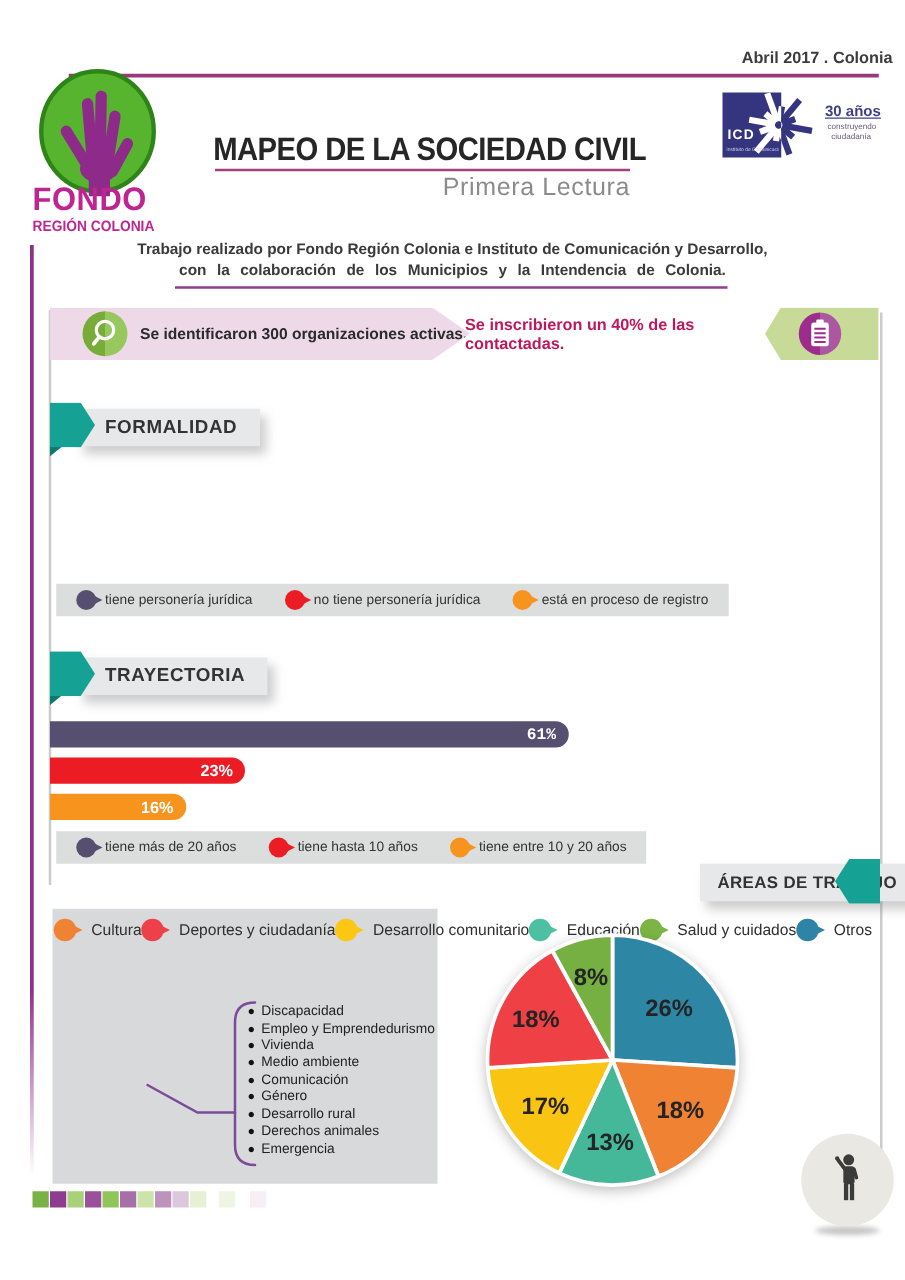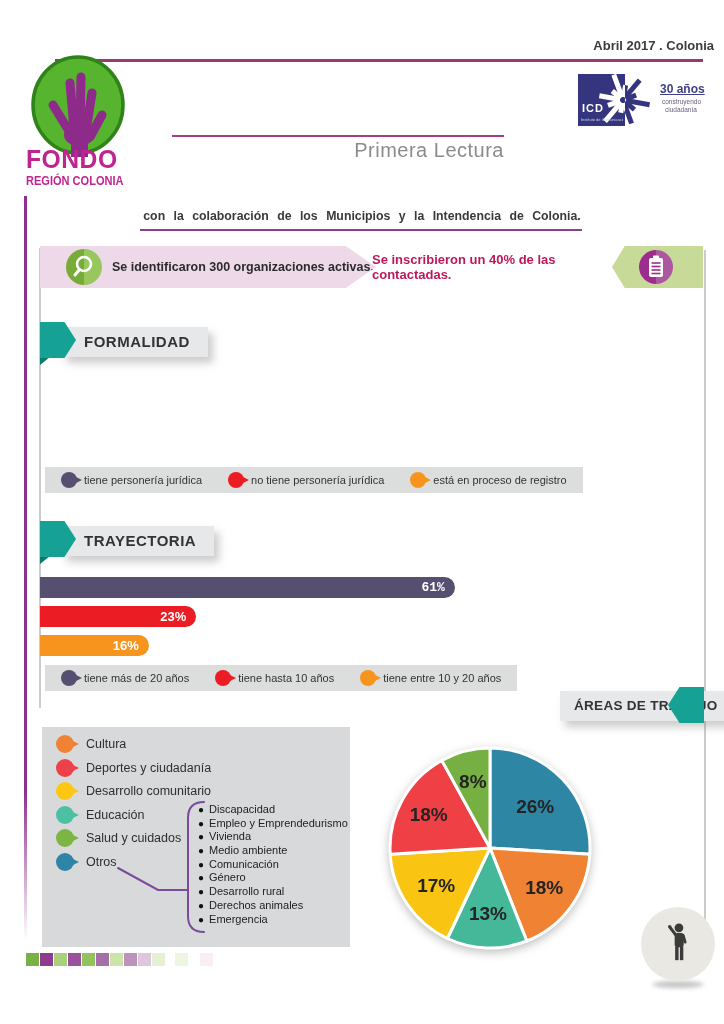--- a/index.html
+++ b/index.html
@@ -79,21 +79,21 @@
   .leg-item{display:flex;align-items:center;gap:7px;}
   .leg-label{font-size:11px;color:#333;white-space:nowrap;}
   .bubble{position:relative;width:16px;height:16px;border-radius:50%;background:var(--c);flex:none;}
   .bubble::after{content:'';position:absolute;left:13px;top:4px;width:0;height:0;
     border:4px solid transparent;border-left:8px solid var(--c);}
   .bubble.lg{width:18px;height:18px;}
   .bubble.lg::after{left:15px;top:5px;}
 
   
   .area-box{left:42px;top:727px;width:308px;height:220px;background:#d8d9da;}
-  .area-legend{position:absolute;left:14px;top:8px;display:flex;flex-direction:column;}
+  .area-legend{position:absolute;left:1px;top:8px;display:flex;}
   .area-legend .leg-item{height:18px;margin-bottom:5.5px;gap:12px;}
   .area-legend .leg-label{font-size:12.5px;color:#2f2f2f;}
   .sublist{position:absolute;left:156px;top:76px;}
   .sub-row{display:flex;align-items:center;gap:5px;height:13.7px;line-height:13.7px;
     font-size:11px;color:#222;white-space:nowrap;}
   .sub-bullet{font-size:10px;color:#111;}
   .bracket-svg{position:absolute;left:0;top:0;width:308px;height:220px;pointer-events:none;}
 
   
   .pie-svg{left:382px;top:740px;width:216px;height:216px;overflow:visible;
@@ -161,23 +161,27 @@
       <line x1="33.52094453300079" y1="27.045576740963376" x2="35.60472266500395" y2="15.227883704816879" stroke="#35357f" stroke-width="5"></line>
       <line x1="34.928362829059616" y1="27.701866670643064" x2="49.712477851850025" y2="10.08284447890657" stroke="#35357f" stroke-width="5"></line>
       <line x1="35.81907786235772" y1="28.973939570022996" x2="46.15569669100272" y2="25.21171799344064" stroke="#35357f" stroke-width="5"></line>
     </svg>
   <div class="abs icd-acronym">ICD</div>
   <div class="abs icd-tagline">Instituto de Comunicación y Desarrollo</div>
   <div class="abs icd-years">30 años</div>
   <div class="abs icd-tag1">construyendo</div>
   <div class="abs icd-tag2">ciudadanía</div>
 
+  <div class="abs title-wrap">
+    <div class="title">MAPEO DE LA SOCIEDAD CIVIL</div>
+  </div>
   <div class="abs title-rule"></div>
   <div class="abs subtitle">Primera Lectura</div>
 
+  <div class="abs intro intro1">Trabajo realizado por Fondo Región Colonia e Instituto de Comunicación y Desarrollo,</div>
   <div class="abs intro intro2">con la colaboración de los Municipios y la Intendencia de Colonia.</div>
   <div class="abs intro-rule"></div>
 
   <div class="abs vline-purple"></div>
   <div class="abs vline-gray-left"></div>
   <div class="abs vline-gray-right"></div>
 
   <div class="abs banner-left">
     <div class="lens-circle">
       <svg viewBox="0 0 36 36" style="width:36px;height:36px">

